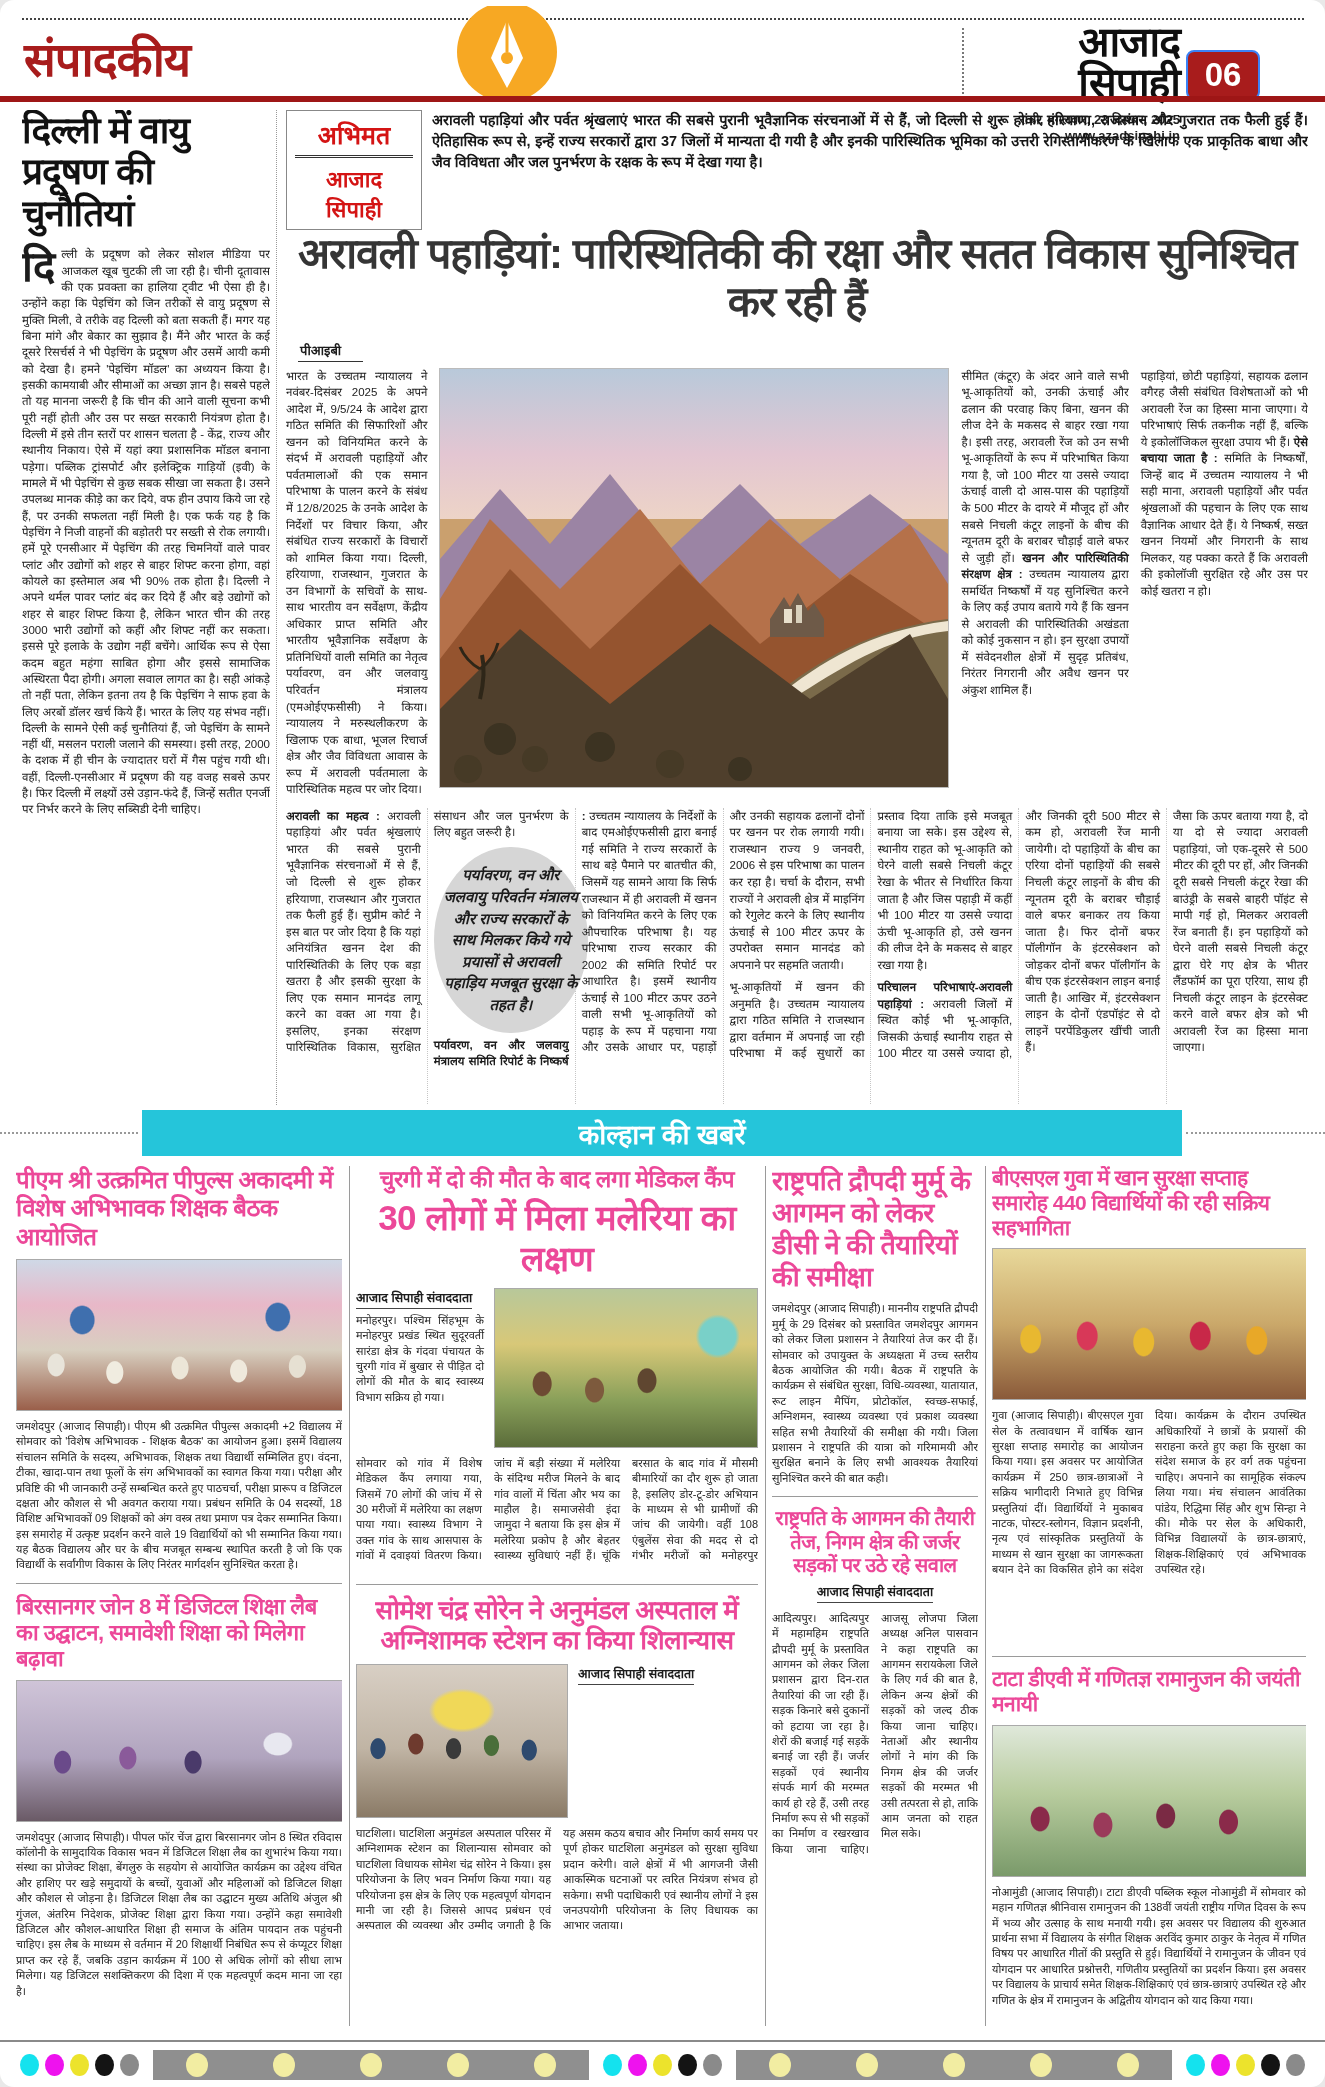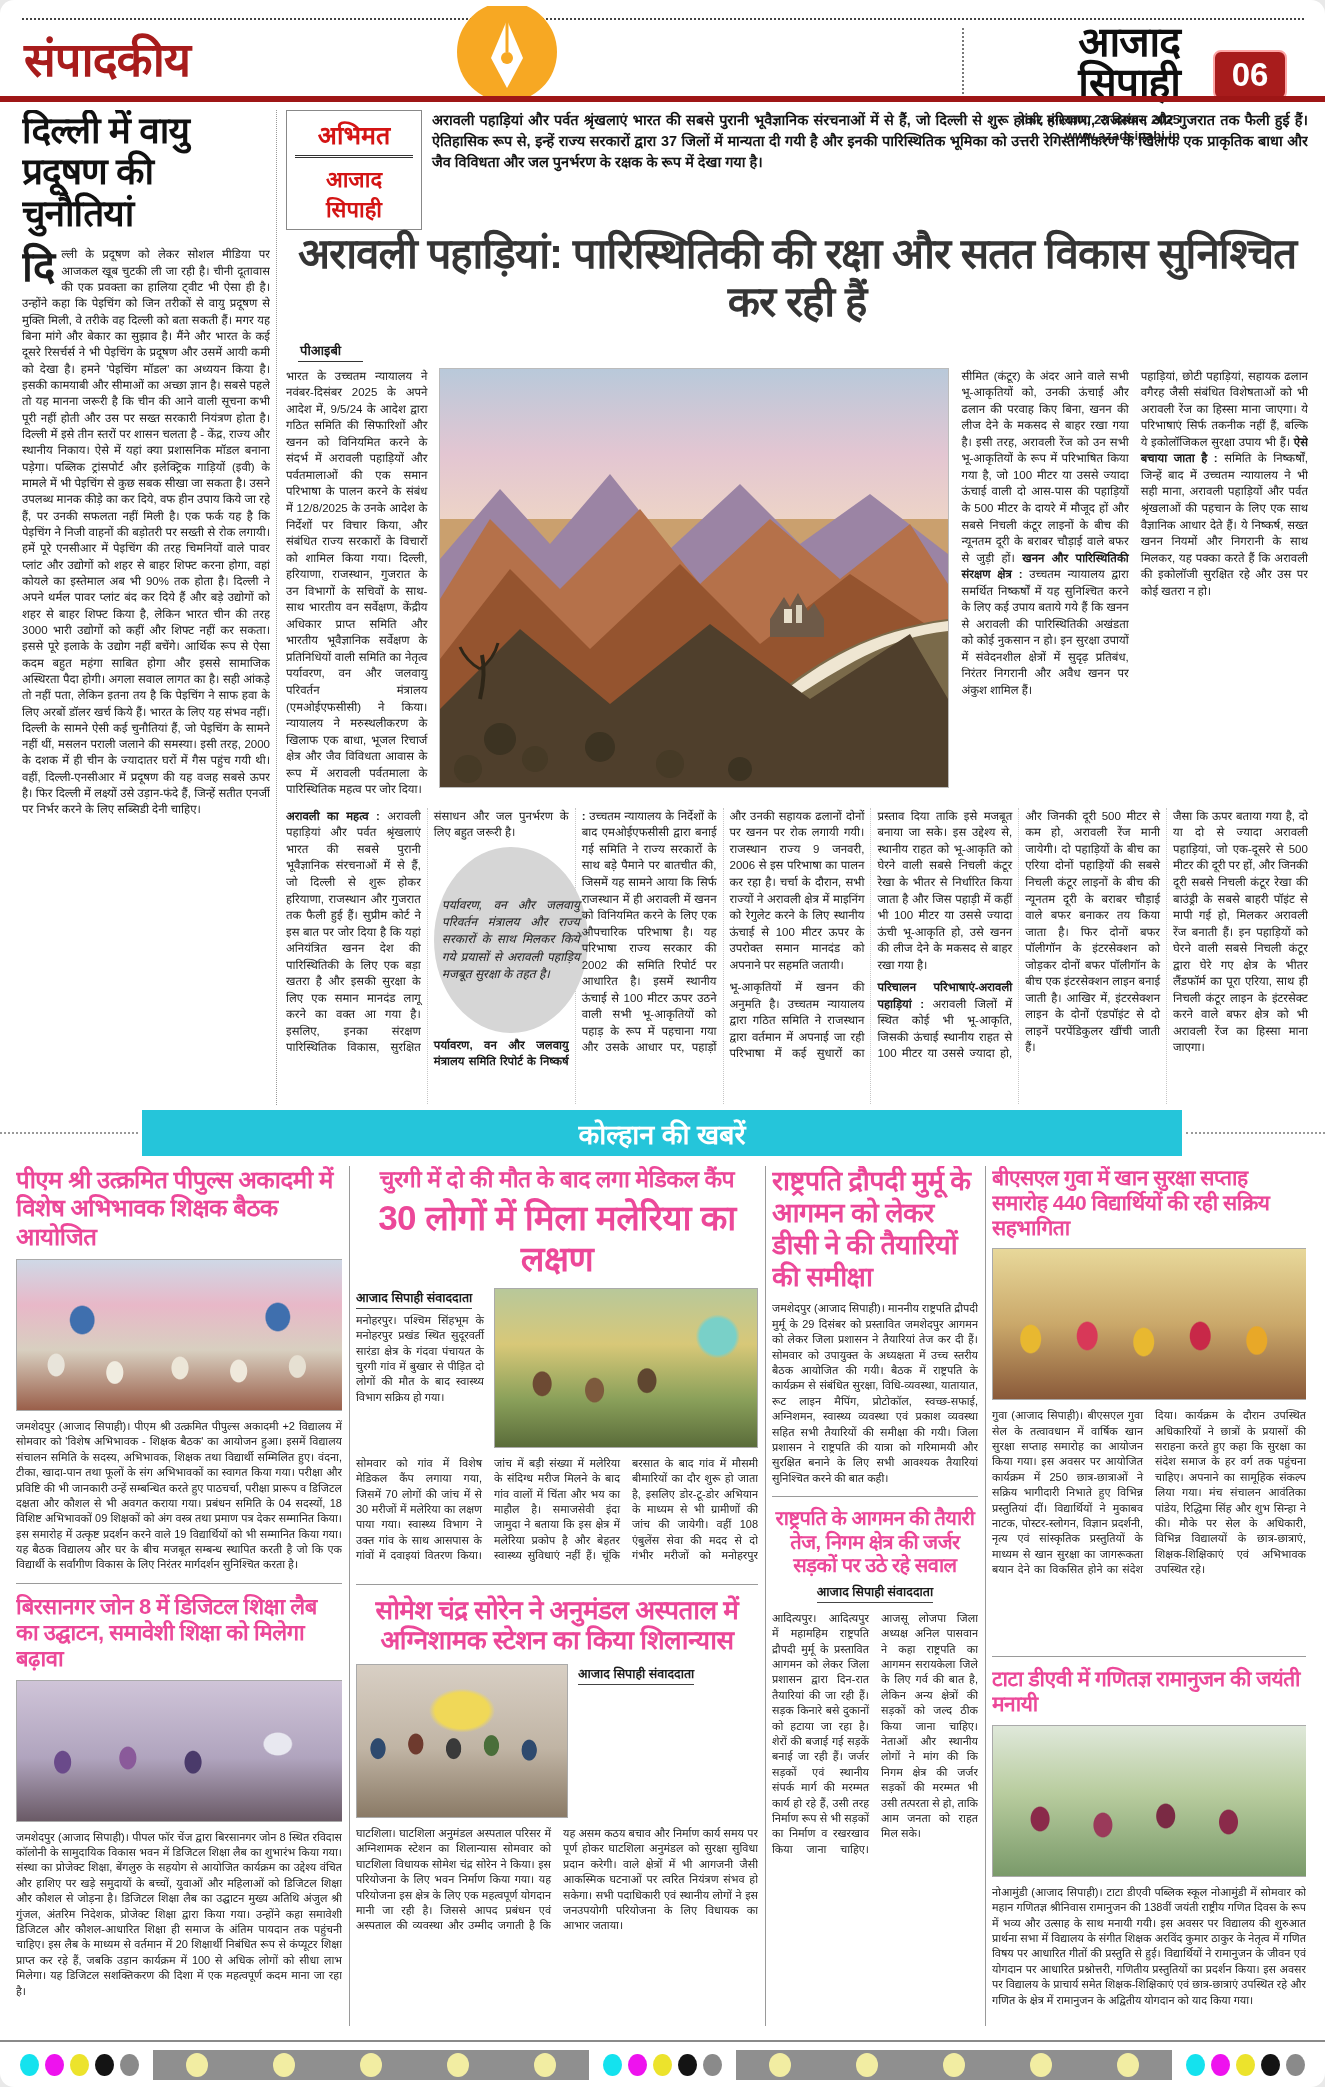--- a/index.html
+++ b/index.html
@@ -9,22 +9,22 @@
   
   #hdr-dotted{position:absolute;left:22px;top:18px;width:1282px;border-top:2px dotted #444;}
   #section-title{position:absolute;left:24px;top:26px;font-size:47px;font-weight:800;color:#a81c1c;letter-spacing:-1px;}
   #hdr-rule{position:absolute;left:0;top:96px;width:1325px;height:6px;background:#9e1616;}
   #pen-badge{position:absolute;left:455px;top:6px;width:104px;height:92px;}
   #masthead-sep{position:absolute;left:962px;top:28px;height:66px;border-left:2px dotted #777;}
   #masthead{position:absolute;left:975px;top:22px;width:205px;text-align:right;}
   #masthead .paper{font-size:41px;font-weight:800;color:#0f0f0f;letter-spacing:-1px;line-height:1.0;}
   #masthead .dl{font-size:13px;font-weight:700;color:#222;margin-top:6px;}
   #masthead .web{font-size:13px;font-weight:700;color:#222;}
-  #page-badge{position:absolute;left:1186px;top:50px;width:70px;height:46px;background:#a81c1c;border:2px solid #fca5a5;
-              border-radius:8px;color:#fff;font-size:33px;font-weight:800;display:flex;align-items:center;justify-content:center;margin-left:27px;}
+  #page-badge{position:absolute;left:1186px;top:50px;width:70px;height:46px;background:#a81c1c;border:2px solid #3b82f6;
+              border-radius:8px;color:#fff;font-size:33px;font-weight:800;display:flex;align-items:center;justify-content:center;}
   
   #editorial{position:absolute;left:22px;top:110px;width:248px;height:995px;overflow:hidden;}
   #editorial .hl{font-size:37px;font-weight:800;color:#111;line-height:1.12;letter-spacing:-1px;margin-bottom:12px;}
   #editorial .body{font-size:11.5px;line-height:1.42;}
   #editorial .drop{float:left;font-size:42px;font-weight:800;line-height:0.9;margin:2px 6px 0 0;}
   #edit-box{background:#d9d9d9;padding:10px 10px;margin:10px 0;font-size:12px;font-weight:700;line-height:1.45;}
   #rail-sep{position:absolute;left:276px;top:110px;height:995px;border-left:1px dotted #999;}
   
   #opinion{position:absolute;left:286px;top:110px;width:1022px;height:995px;overflow:hidden;}
   #abhimat{float:left;width:118px;border:1px solid #888;padding:6px 8px;text-align:center;margin-right:10px;}
@@ -38,22 +38,22 @@
   #op-row1 .tcol{font-size:11.5px;line-height:1.44;}
   #op-row1 .c1{width:142px;}
   #op-row1 .cA{width:168px;}
   #op-row1 .cB{width:168px;}
   #aravalli-photo{width:508px;height:418px;flex:0 0 aupx;border:1px solid #bbb;}
   .subhead{font-weight:800;}
   #op-flow{margin-top:10px;height:306px;column-count:7;column-gap:13px;column-rule:1px dotted #c6c6c6;
            font-size:11.5px;line-height:1.44;overflow:hidden;}
   #op-flow p{margin:0 0 6px 0;}
   #pullquote{break-inside:avoid;width:138px;height:170px;background:#d6d6d6;border-radius:50%;
-             display:flex;align-items:center;justify-content:center;
-             font-size:12px;font-weight:400;font-style:italic;padding:8px;margin:4px 0;}
+             display:flex;align-items:center;justify-content:center;text-align:center;
+             font-size:15px;font-weight:700;font-style:italic;padding:8px;margin:4px 0;}
   
   #band-dots-l{position:absolute;left:0;top:1132px;width:138px;border-top:2px dotted #999;}
   #band-dots-r{position:absolute;left:1186px;top:1132px;width:139px;border-top:2px dotted #999;}
   #kolhan-band{position:absolute;left:142px;top:1110px;width:1040px;height:46px;background:#25c5da;
                color:#fff;font-size:27px;font-weight:800;display:flex;align-items:center;justify-content:center;}
   
   .vline{position:absolute;top:1166px;height:860px;border-left:1px solid #9a9a9a;}
   .bcol{position:absolute;top:1166px;height:862px;overflow:hidden;}
   #bc1{left:16px;width:326px;}
   #bc2{left:356px;width:402px;}

